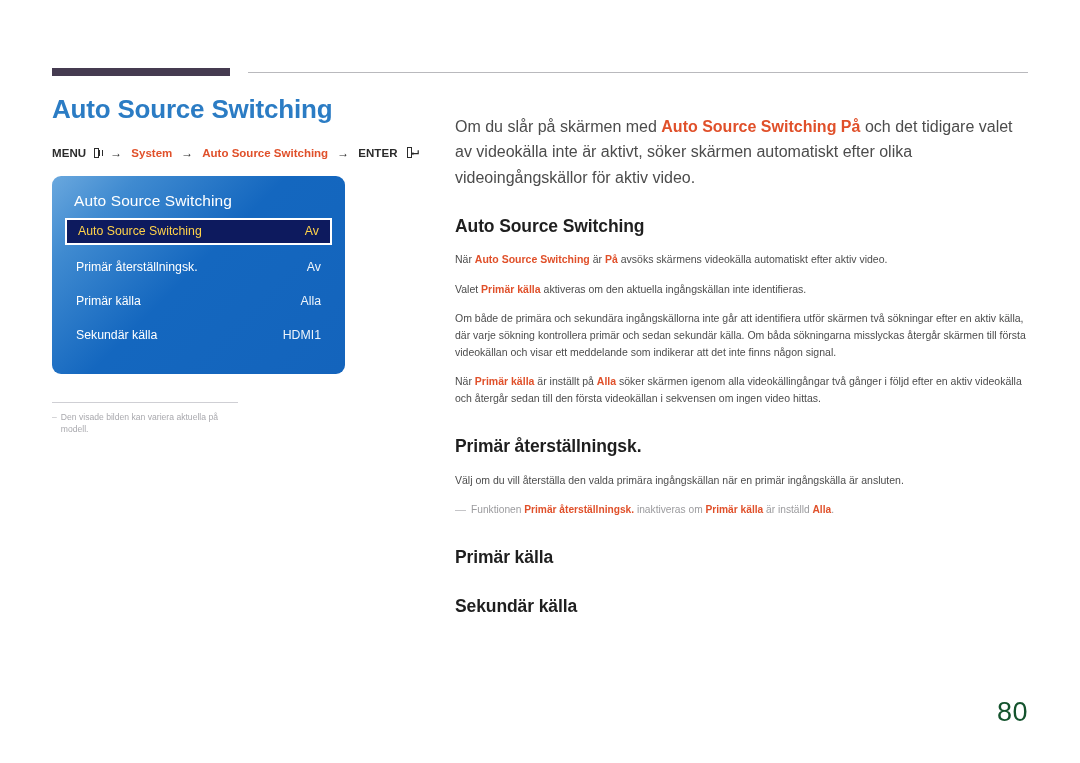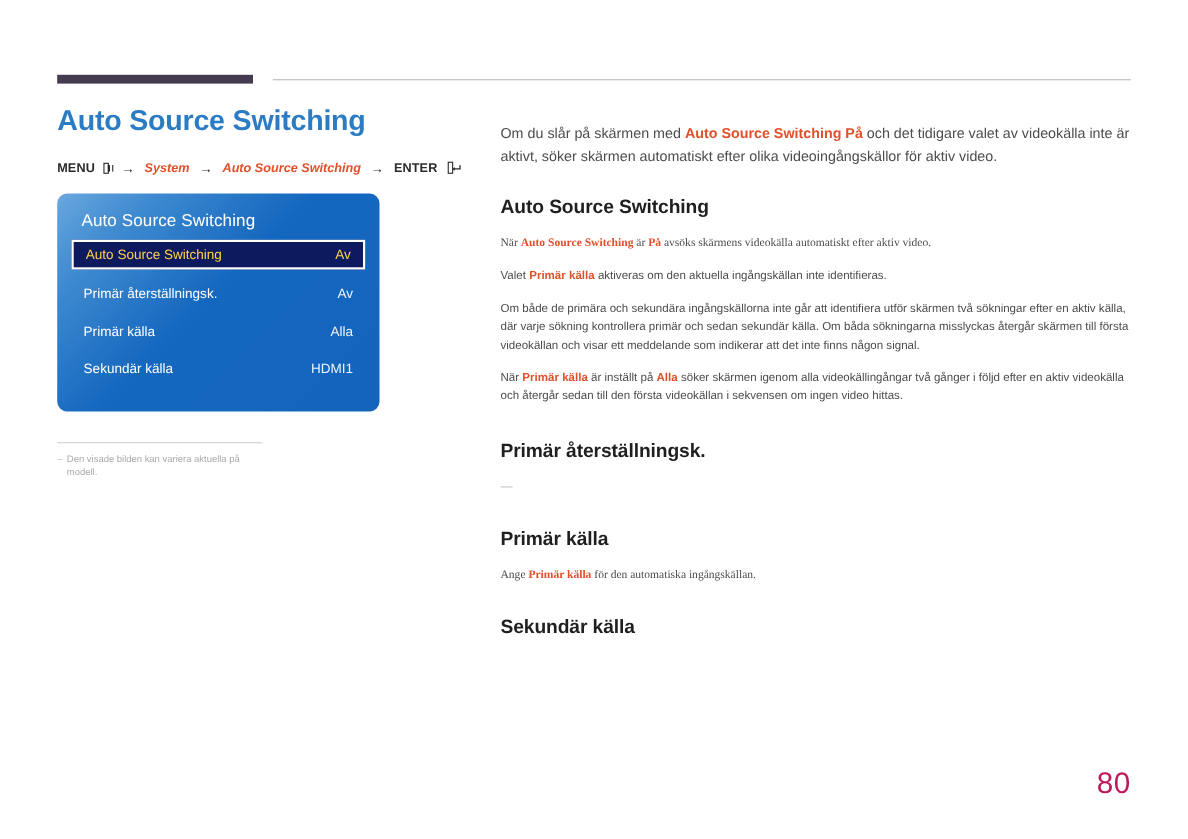--- a/index.html
+++ b/index.html
@@ -61,21 +61,21 @@
     margin-top: 22px;
     font-size: 11.5px;
     font-weight: bold;
     color: #2b2b2b;
     white-space: nowrap;
     display: flex;
     align-items: center;
     gap: 4px;
   }
   .bc-text { letter-spacing: 0.1px; }
-  .bc-accent { color: #e0502a; font-style: italic; }
+  .bc-accent { color: #e0502a; }
   .bc-arrow {
     color: #2b2b2b;
     padding: 0 5px;
     font-weight: normal;
     font-size: 12px;
   }
   .icon-menu {
     display: inline-block;
     width: 13px;
     height: 10px;
@@ -168,21 +168,21 @@
   .osd-note .dash { color: #bdbdc2; }
 
   
   .right-col {
     position: absolute;
     left: 455px;
     top: 98px;
     width: 578px;
   }
   .intro {
-    font-size: 13px;
+    font-size: 16px;
     line-height: 1.58;
     color: #4c4c4c;
   }
   .sec-head {
     font-size: 17.5px;
     font-weight: bold;
     color: #1f1f1f;
     letter-spacing: -0.1px;
     line-height: 1.2;
   }
@@ -191,21 +191,21 @@
   .sec-3 { margin-top: 28px; }
   .sec-4 { margin-top: 28px; }
 
   .para {
     font-size: 10.5px;
     line-height: 1.58;
     color: #4c4c4c;
     margin-top: 13px;
   }
   .para.tight { }
-  .para.first { margin-top: 2px; font-family: Liberation Serif, serif; }
+  .para.first { margin-top: 2px; }
 
   .hl { color: #e0502a; font-weight: bold; }
 
   .note-line {
     font-size: 10.2px;
     line-height: 1.55;
     color: #9b9b9e;
     margin-top: 13px;
     display: flex;
     gap: 5px;
@@ -217,21 +217,21 @@
     flex: 0 0 auto;
   }
   .note-line .hl { color: #e0502a; font-weight: bold; }
 
   
   .page-num {
     position: absolute;
     right: 52px;
     bottom: 35px;
     font-size: 27px;
-    color: #be185d;
+    color: #14532d;
     letter-spacing: 0.5px;
   }
 </style>
 </head>
 <body>
 
 <div class="top-rules">
   <div class="rule-thick"></div>
   <div class="rule-thin"></div>
 </div>
@@ -304,27 +304,28 @@
 
   <p class="para tight"><span>Valet </span><span class="hl">Primär källa</span><span> aktiveras om den aktuella ingångskällan inte identifieras.</span></p>
 
 
   <p class="para tight">Om både de primära och sekundära ingångskällorna inte går att identifiera utför skärmen två sökningar efter en aktiv källa, där varje sökning kontrollera primär och sedan sekundär källa. Om båda sökningarna misslyckas återgår skärmen till första videokällan och visar ett meddelande som indikerar att det inte finns någon signal.</p>
 
   <p class="para tight"><span>När </span><span class="hl">Primär källa</span><span> är inställt på </span><span class="hl">Alla</span><span> söker skärmen igenom alla videokällingångar två gånger i följd efter en aktiv videokälla och återgår sedan till den första videokällan i sekvensen om ingen video hittas.</span></p>
 
   <h2 class="sec-head sec-2">Primär återställningsk.</h2>
 
+  <p class="para first">Välj om du vill återställa den valda primära ingångskällan när en primär ingångskälla är ansluten.</p>
 
   <div class="note-line">
     <span class="dashmark">—</span>
+    <span><span>Funktionen </span><span class="hl">Primär återställningsk.</span><span> inaktiveras om </span><span class="hl">Primär källa</span><span> är inställd </span><span class="hl">Alla</span><span>.</span></span>
   </div>
 
   <h2 class="sec-head sec-3">Primär källa</h2>
 
-  <p class="para first"><span>Ange </span><span class="hl">Primär källa</span><span> för den automatiska ingångskällan.</span></p>
 
   <h2 class="sec-head sec-4">Sekundär källa</h2>
 
 
 </div>
 
 <div class="page-num">80</div>
 
 </body></html>

